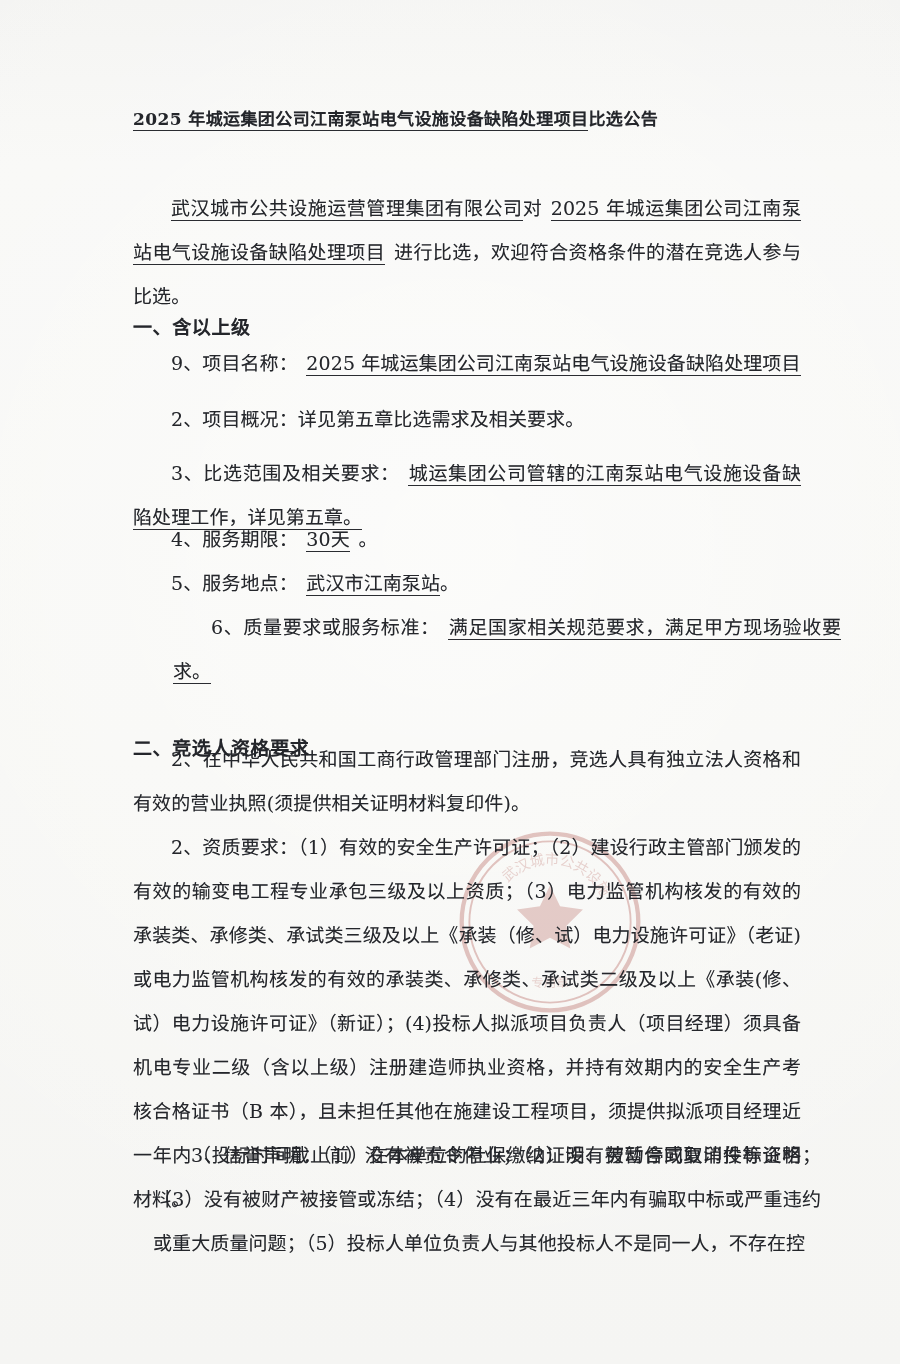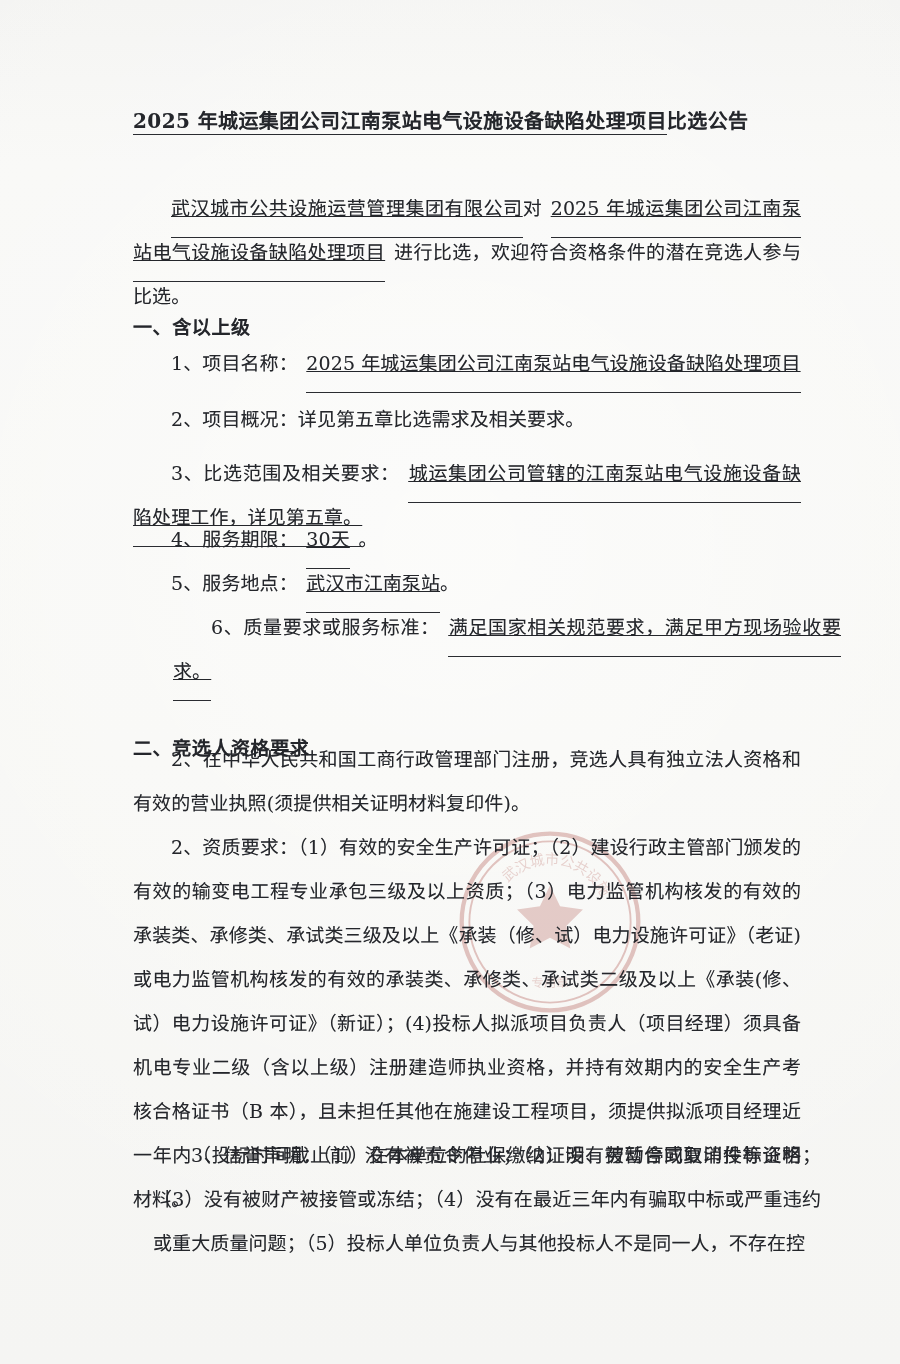--- a/index.html
+++ b/index.html
@@ -50,21 +50,21 @@
     filter: blur(0.3px);
   }
   #seal svg { display: block; width: 100%; height: 100%; }
 
   
   .doc-title {
     position: absolute;
     left: 133px;
     top: 108px;
     width: 700px;
-    font-size: 20px;
+    font-size: 17px;
     font-weight: bold;
     letter-spacing: 0.4px;
     line-height: 1.3;
     white-space: nowrap;
   }
   .doc-title .u { border-bottom: 1.6px solid #2a2c31; padding-bottom: 1px; }
 
   .body-block {
     position: absolute;
     left: 133px;
@@ -94,22 +94,21 @@
     font-size: 19px;
     line-height: 44px;
     text-indent: 2em;
     text-align: justify;
     text-justify: inter-ideograph;
     letter-spacing: 0.1px;
   }
 
   .uline {
     border-bottom: 1.4px solid #2a2c31;
-    padding-bottom: 18px;
-    text-decoration: underline;
+    padding-bottom: 1px;
   }
 
   .gap { display: inline-block; width: 0.45em; }
 
   
   .doc-title, .body-block, .section-head, .item {
     text-shadow: 0 0 0.6px rgba(36,38,43,0.28);
   }
 </style>
 </head>
@@ -152,21 +151,21 @@
       <span class="u">2025 年城运集团公司江南泵站电气设施设备缺陷处理项目</span><span>比选公告</span>
     </div>
 
     <div class="body-block indent" style="top:186px;">
       <span class="uline">武汉城市公共设施运营管理集团有限公司</span><span>对</span><span class="gap"></span><span class="uline">2025 年城运集团公司江南泵站电气设施设备缺陷处理项目</span><span class="gap"></span><span>进行比选，欢迎符合资格条件的潜在竞选人参与比选。</span>
     </div>
 
     <div class="section-head" style="top:305px;">一、含以上级</div>
 
     <div class="item" style="top:341px;">
-      <span>1、项目名称：</span><span class="gap"></span><span class="uline">2025 年城运集团公司江南泵站电气设施设备缺陷处理项目</span>
+      <span>9、项目名称：</span><span class="gap"></span><span class="uline">2025 年城运集团公司江南泵站电气设施设备缺陷处理项目</span>
     </div>
 
     <div class="item" style="top:397px;">
       <span>2、项目概况：详见第五章比选需求及相关要求。</span>
     </div>
 
     <div class="item" style="top:451px;">
       <span>3、比选范围及相关要求：</span><span class="gap"></span><span class="uline">城运集团公司管辖的江南泵站电气设施设备缺陷处理工作，详见第五章。</span>
     </div>
 

